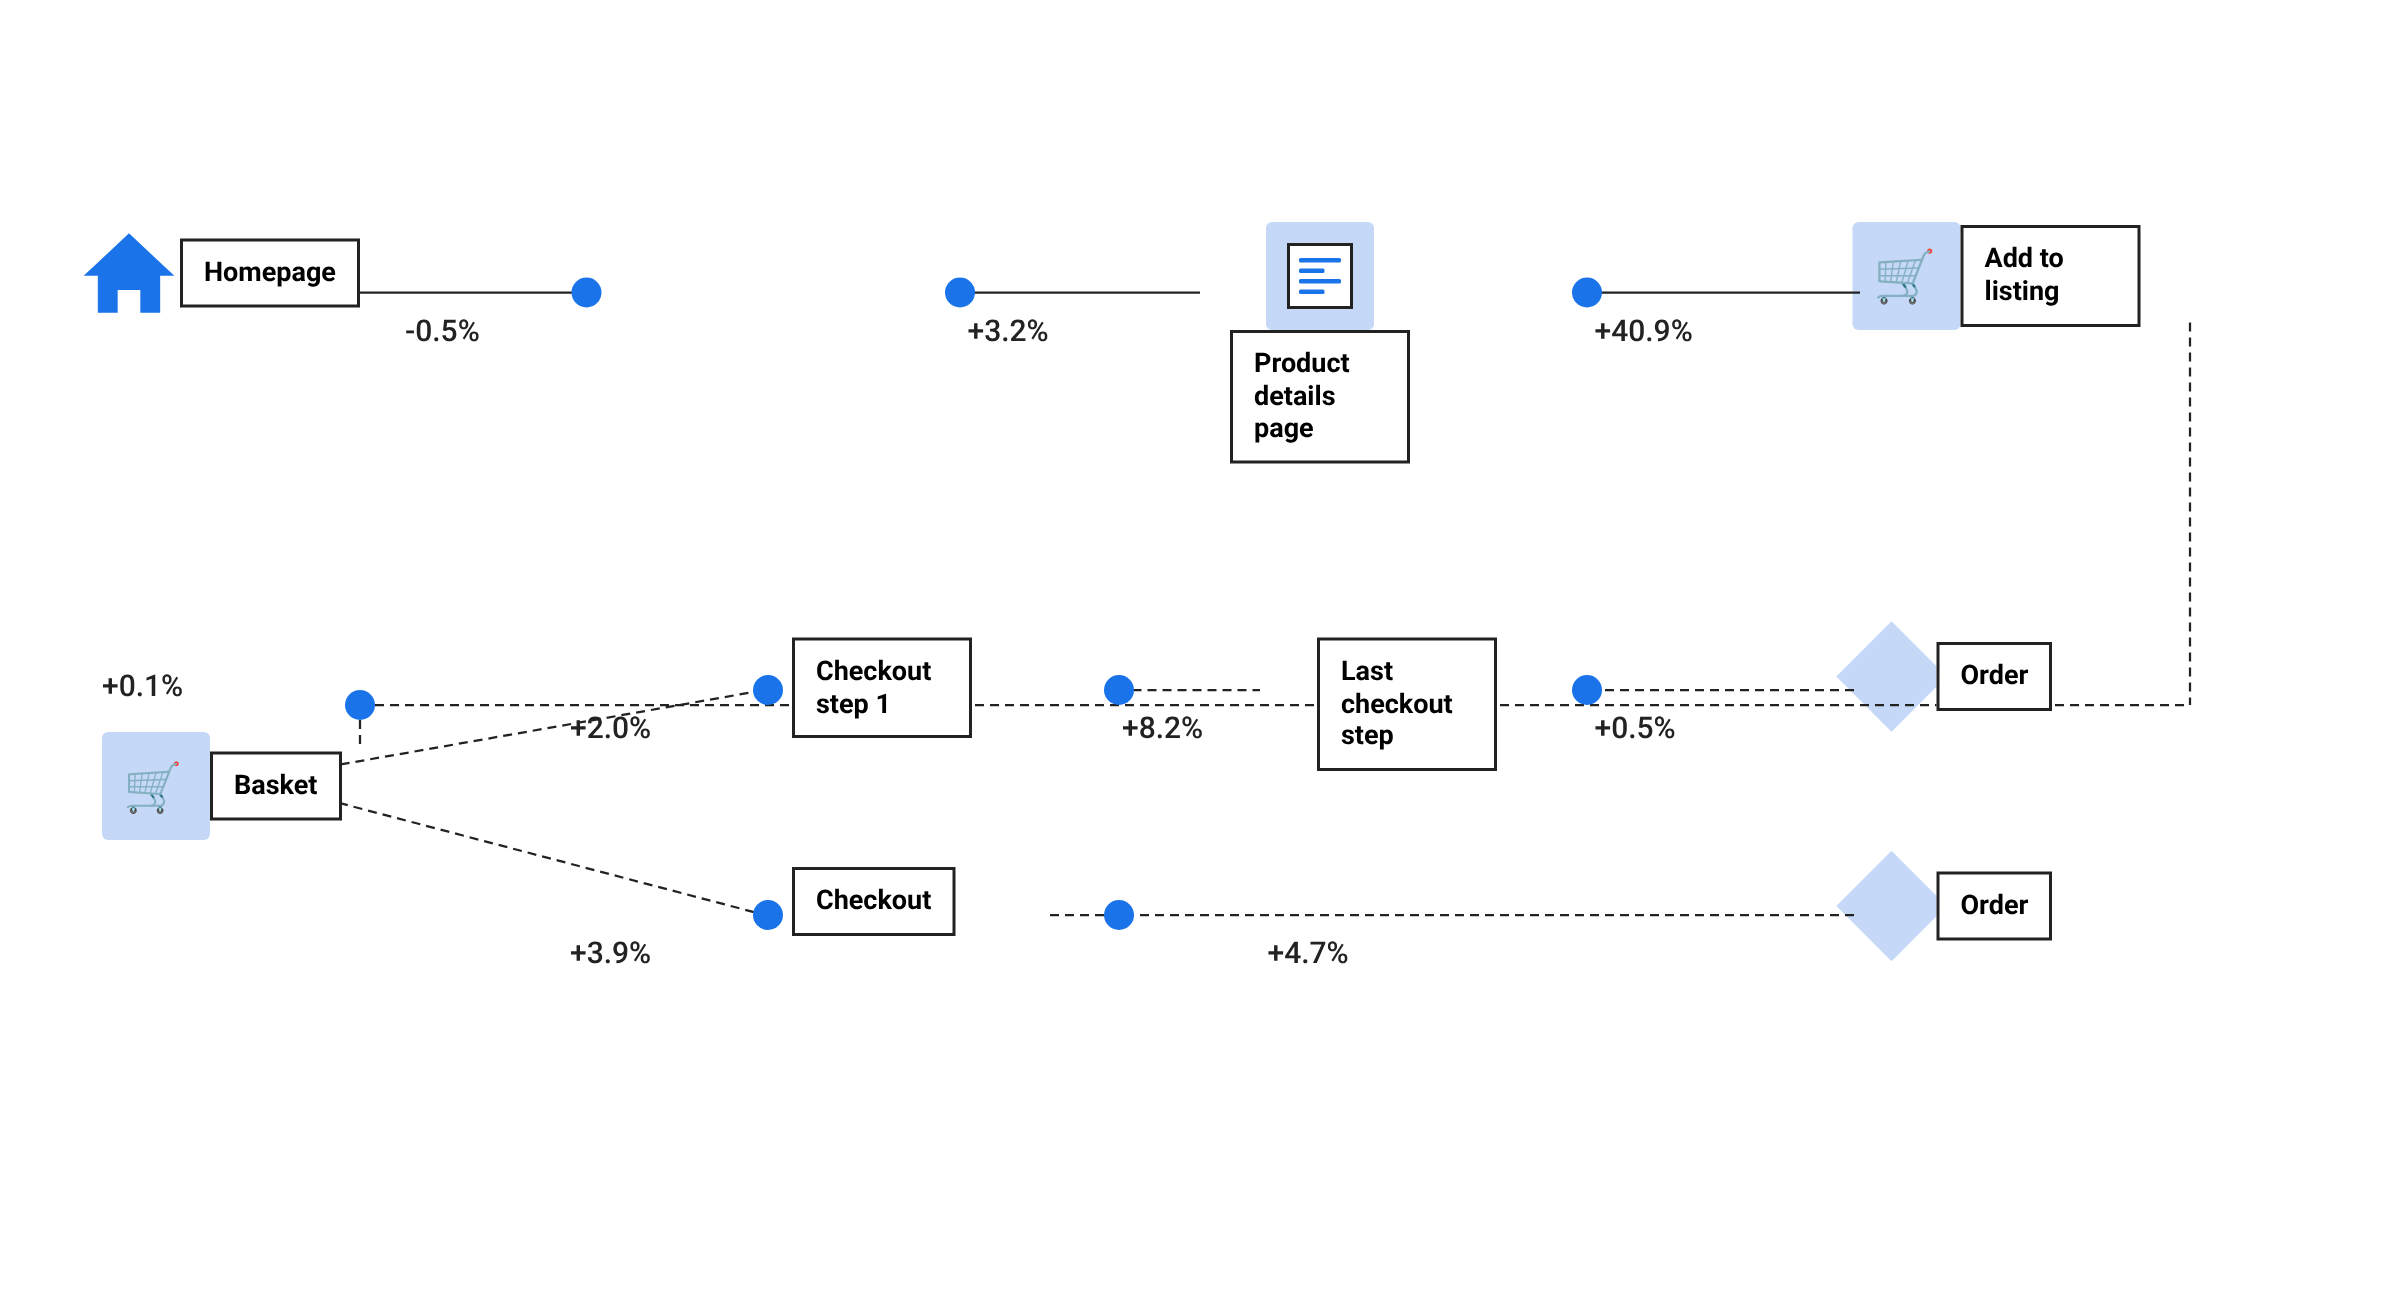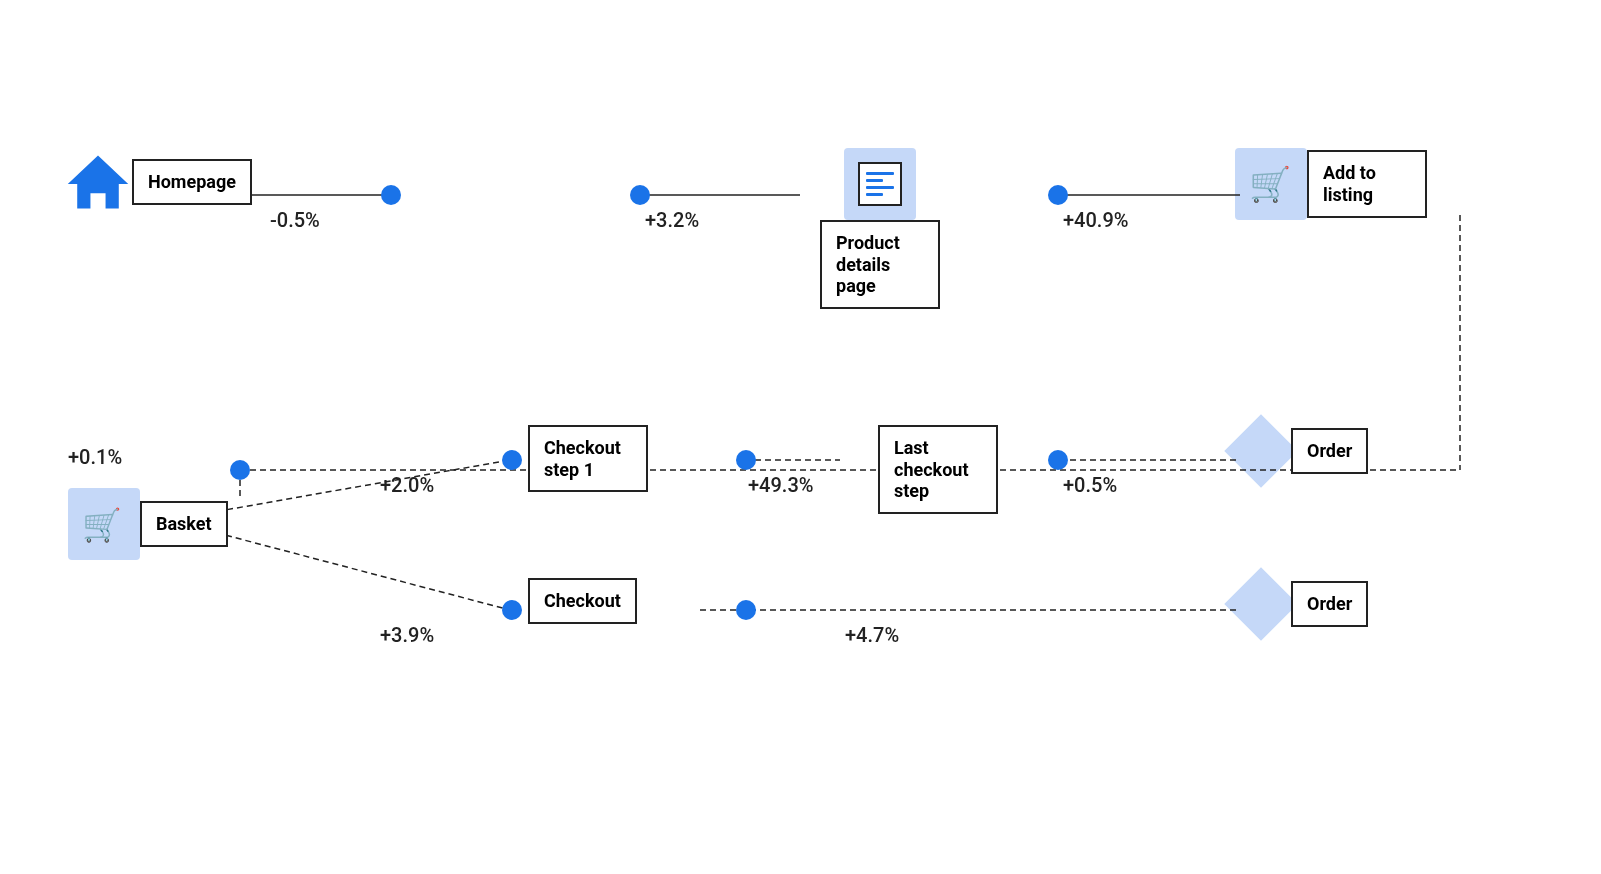--- a/index.html
+++ b/index.html
@@ -158,21 +158,21 @@
 
     <line x1="745" y1="460" x2="840" y2="460" stroke="#222" stroke-width="1.5" stroke-dasharray="6,4"></line>
 
     <line x1="1060" y1="460" x2="1240" y2="460" stroke="#222" stroke-width="1.5" stroke-dasharray="6,4"></line>
 
     <line x1="168" y1="520" x2="510" y2="610" stroke="#222" stroke-width="1.5" stroke-dasharray="6,4"></line>
 
     <line x1="700" y1="610" x2="1240" y2="610" stroke="#222" stroke-width="1.5" stroke-dasharray="6,4"></line>
   </svg>
 
-  <div class="node" style="left:64px; top:148px; align-items:center;">
+  <div class="node" style="left:52px; top:148px; align-items:center;">
     <div class="node-icon">
       <svg width="72" height="72" viewBox="0 0 72 72">
 
         <polygon points="36,8 68,38 58,38 58,64 44,64 44,48 28,48 28,64 14,64 14,38 4,38" fill="#1a73e8"></polygon>
       </svg>
     </div>
     <div class="node-box">Homepage</div>
   </div>
 
   <div class="dot" style="left:381px; top:185px;"></div>
@@ -225,21 +225,21 @@
   <div class="dot" style="left:502px; top:450px;"></div>
 
   <div class="pct-label" style="left:380px; top:473px;">+2.0%</div>
 
   <div class="node" style="left:528px; top:425px;align-items:flex-end;">
     <div class="node-box node-multiline">Checkout step 1</div>
   </div>
 
   <div class="dot" style="left:736px; top:450px;"></div>
 
-  <div class="pct-label" style="left:748px; top:473px;">+49.3%</div>
+  <div class="pct-label" style="left:748px; top:473px;">+8.2%</div>
 
   <div class="node" style="left:838px; top:425px;padding-left:40px;">
     <div class="node-box node-multiline">Last checkout step</div>
   </div>
 
   <div class="dot" style="left:1048px; top:450px;"></div>
 
   <div class="pct-label" style="left:1063px; top:473px;">+0.5%</div>
 
   <div style="position:absolute; left:1235px; top:425px; display:flex; align-items:center;">

